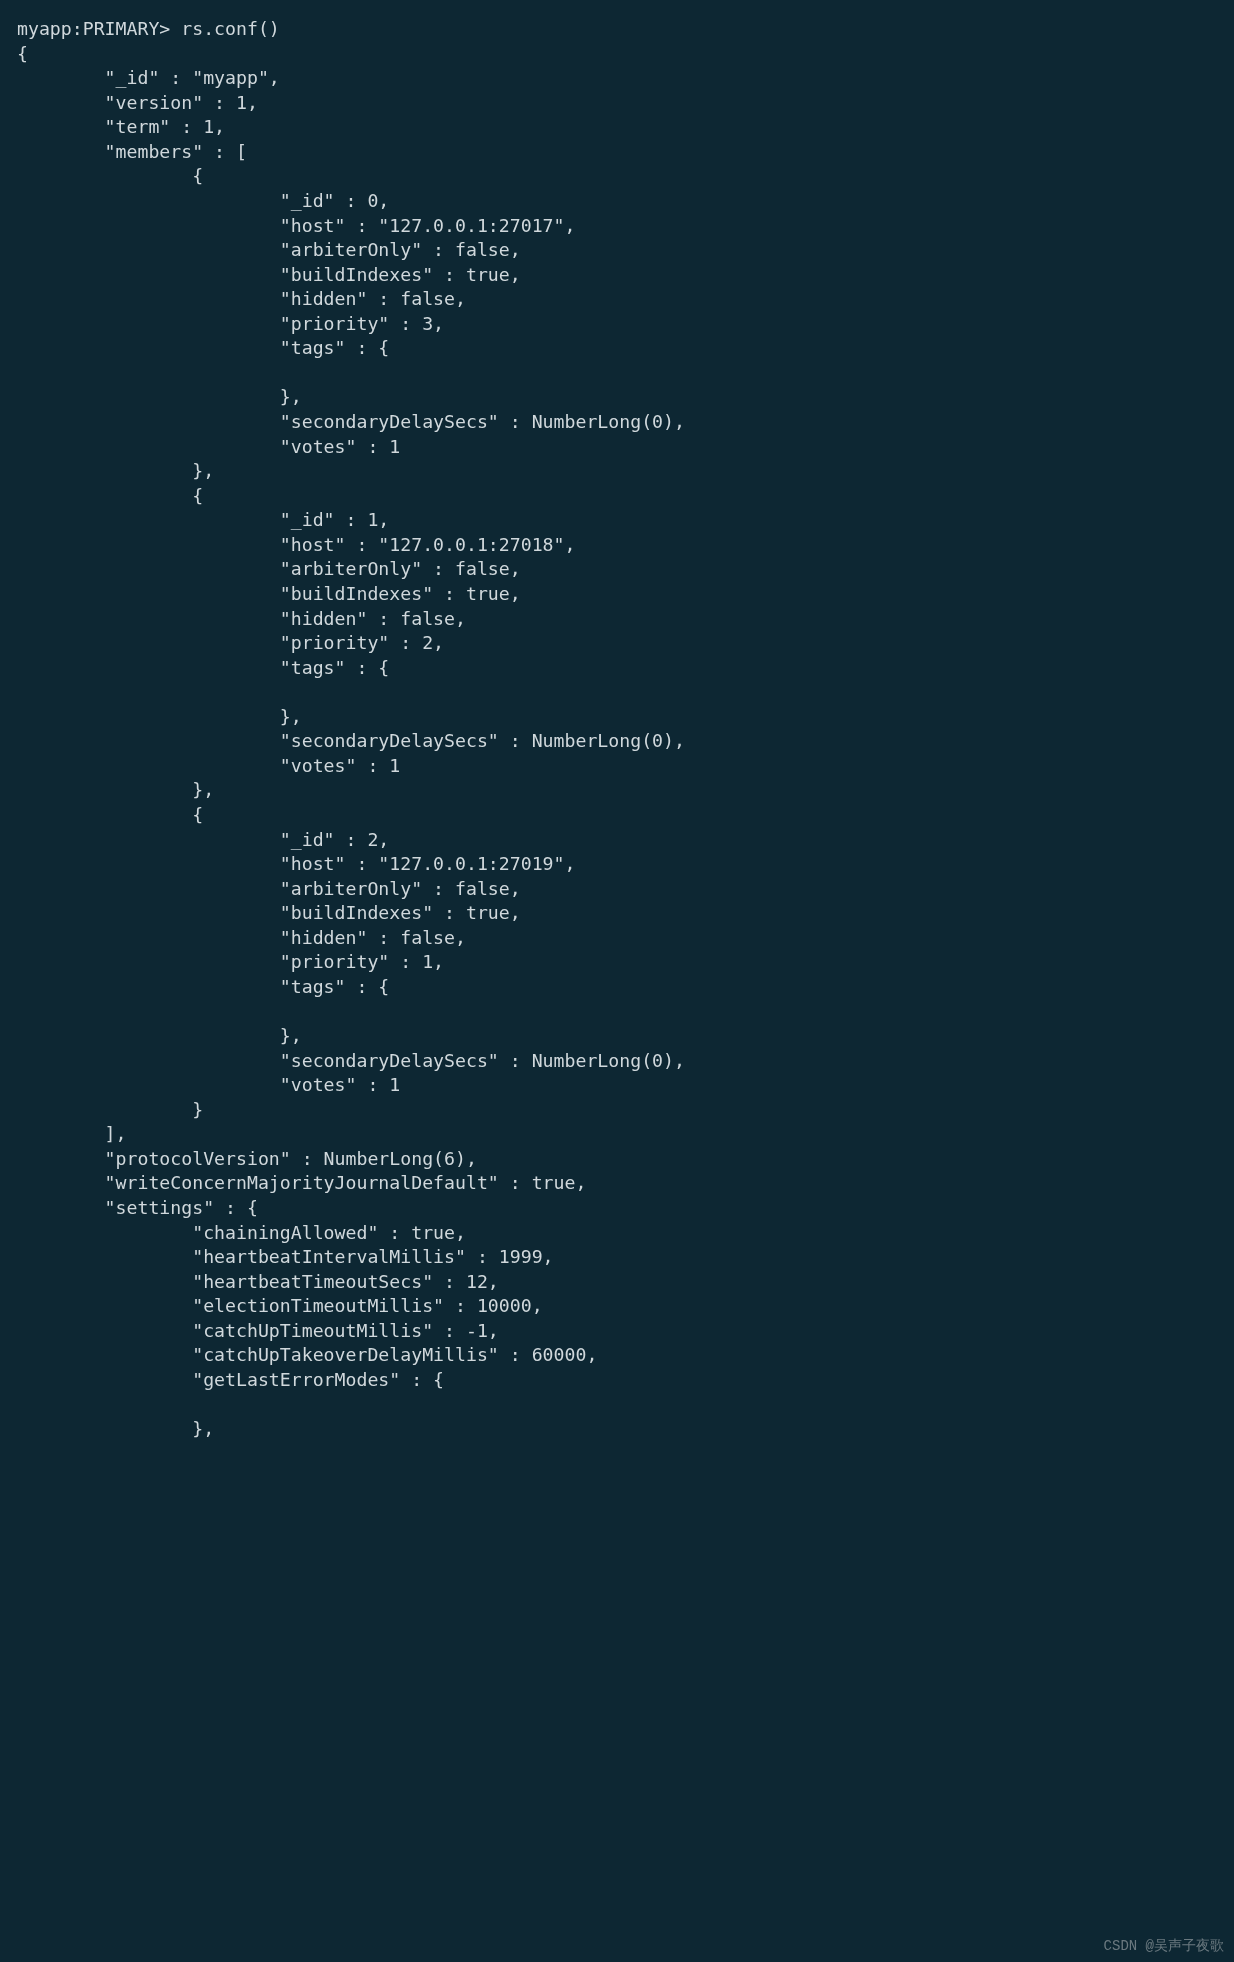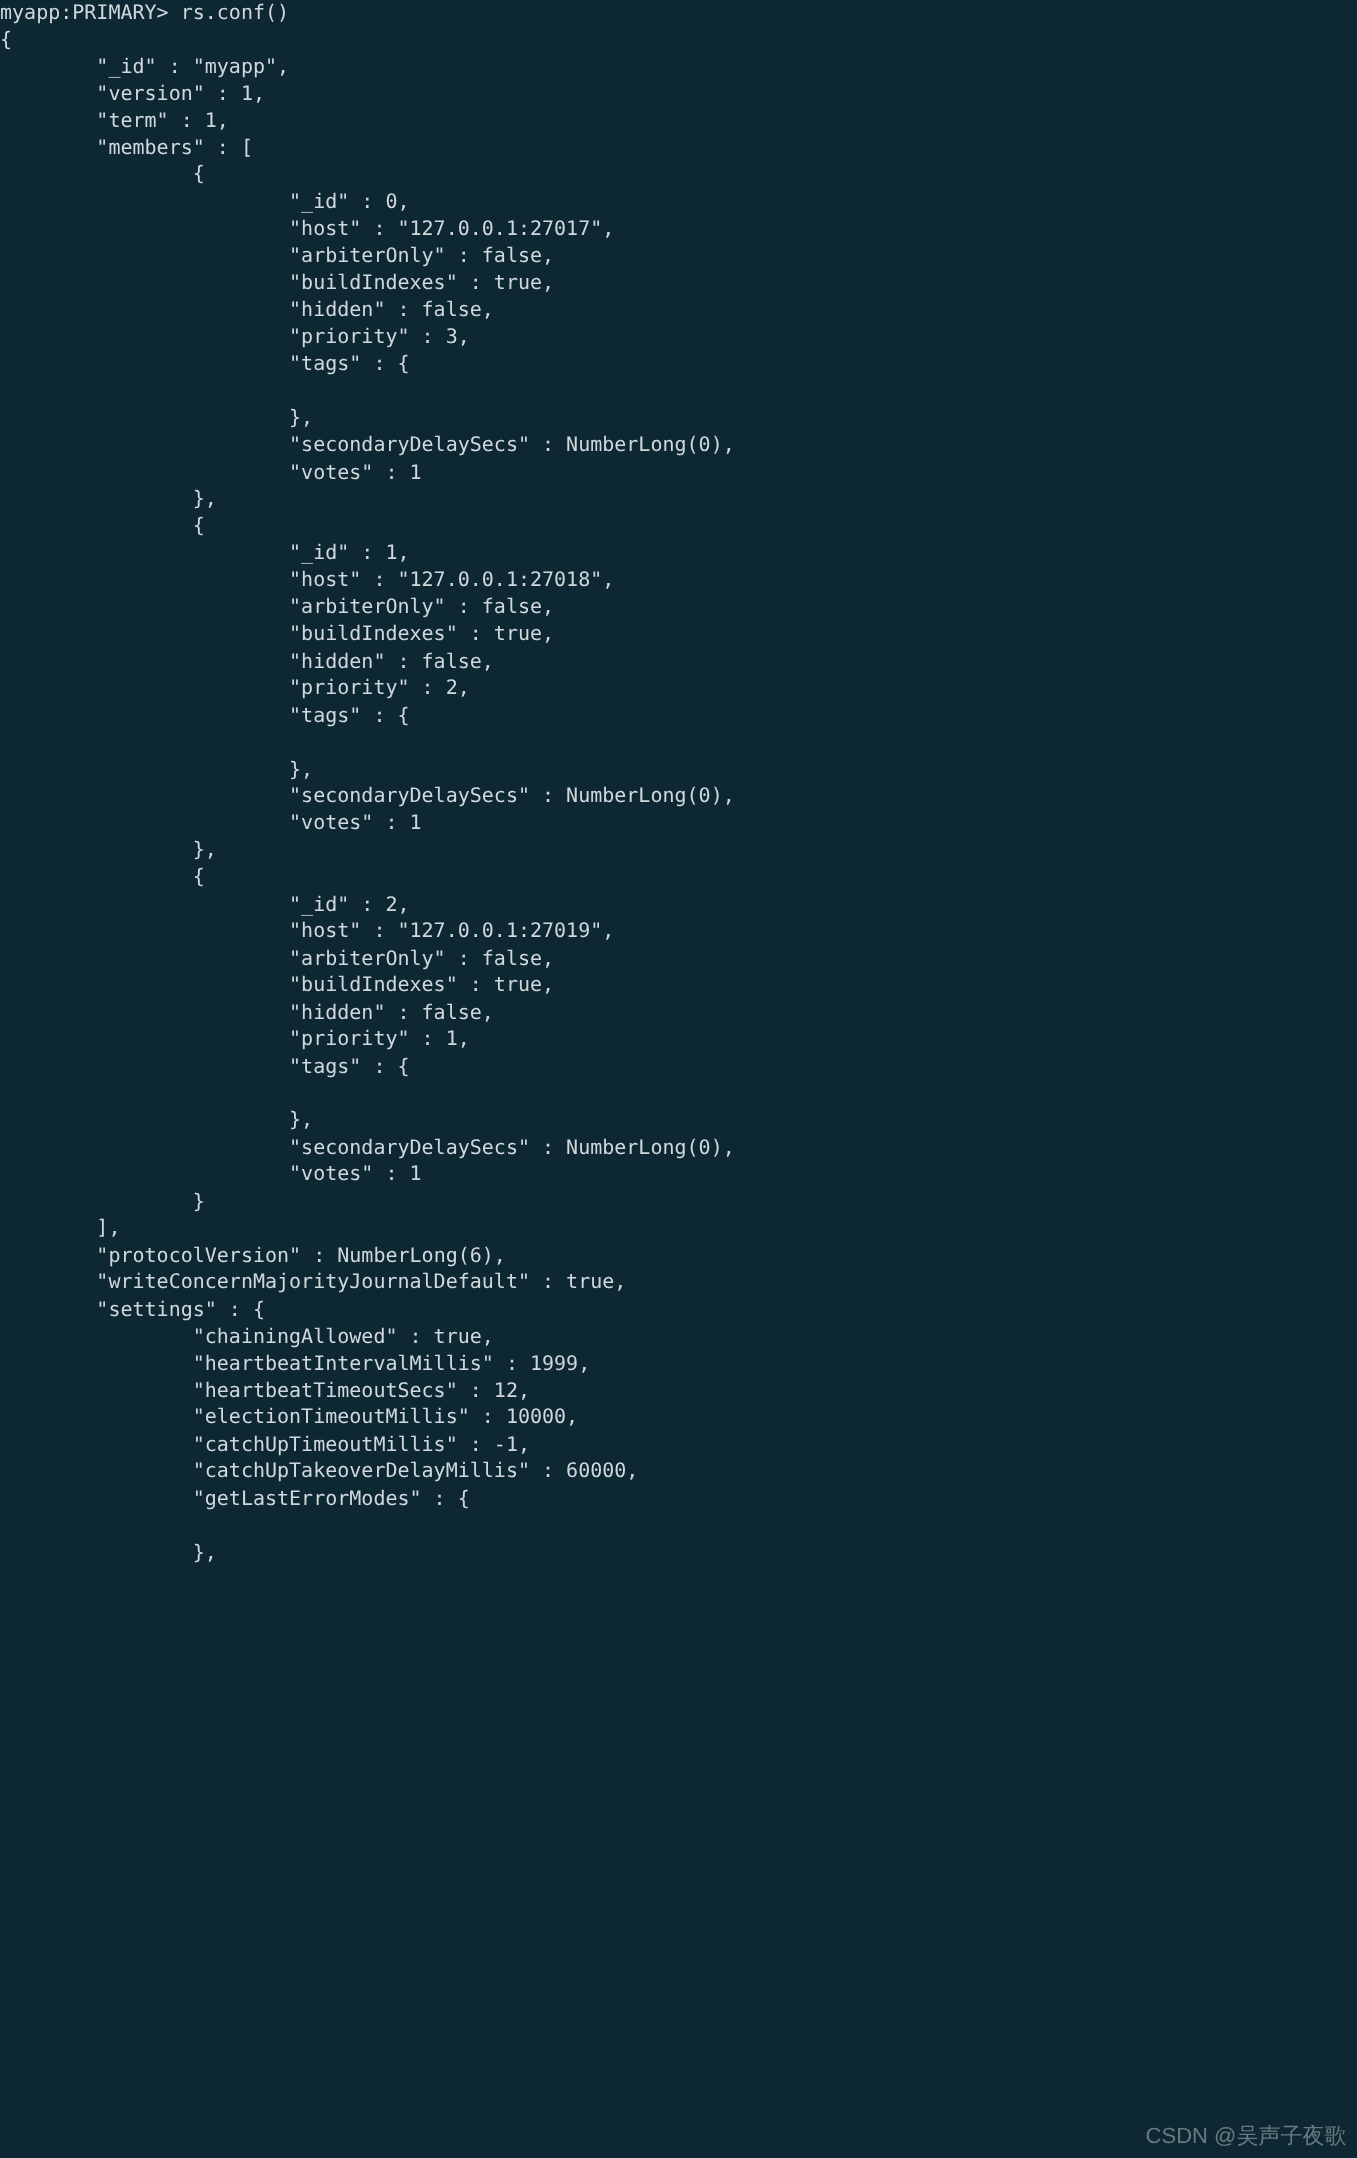--- a/index.html
+++ b/index.html
@@ -10,30 +10,30 @@
     font-family: "Menlo", "Consolas", "DejaVu Sans Mono", monospace;
     font-size: 18.2px;
     line-height: 1.35;
     width: 1234px;
     height: 1962px;
     overflow: hidden;
     position: relative;
     letter-spacing: 0px;
   }
   pre {
-    margin: 0;
+    margin: 17px;
     white-space: pre;
   }
   .watermark {
     position: absolute;
     bottom: 6px;
     right: 10px;
     color: rgba(220,220,220,0.45);
-    font-family: Liberation Sans, sans-serif;
-    font-size: 20px;
+    font-family: Liberation Mono, monospace;
+    font-size: 14px;
   }
 </style>
 </head>
 <body>
 
 <pre><span>myapp:PRIMARY&gt; rs.conf()</span>
 {
         "_id" : <span>"myapp"</span>,
         "version" : <span>1</span>,
         "term" : <span>1</span>,

